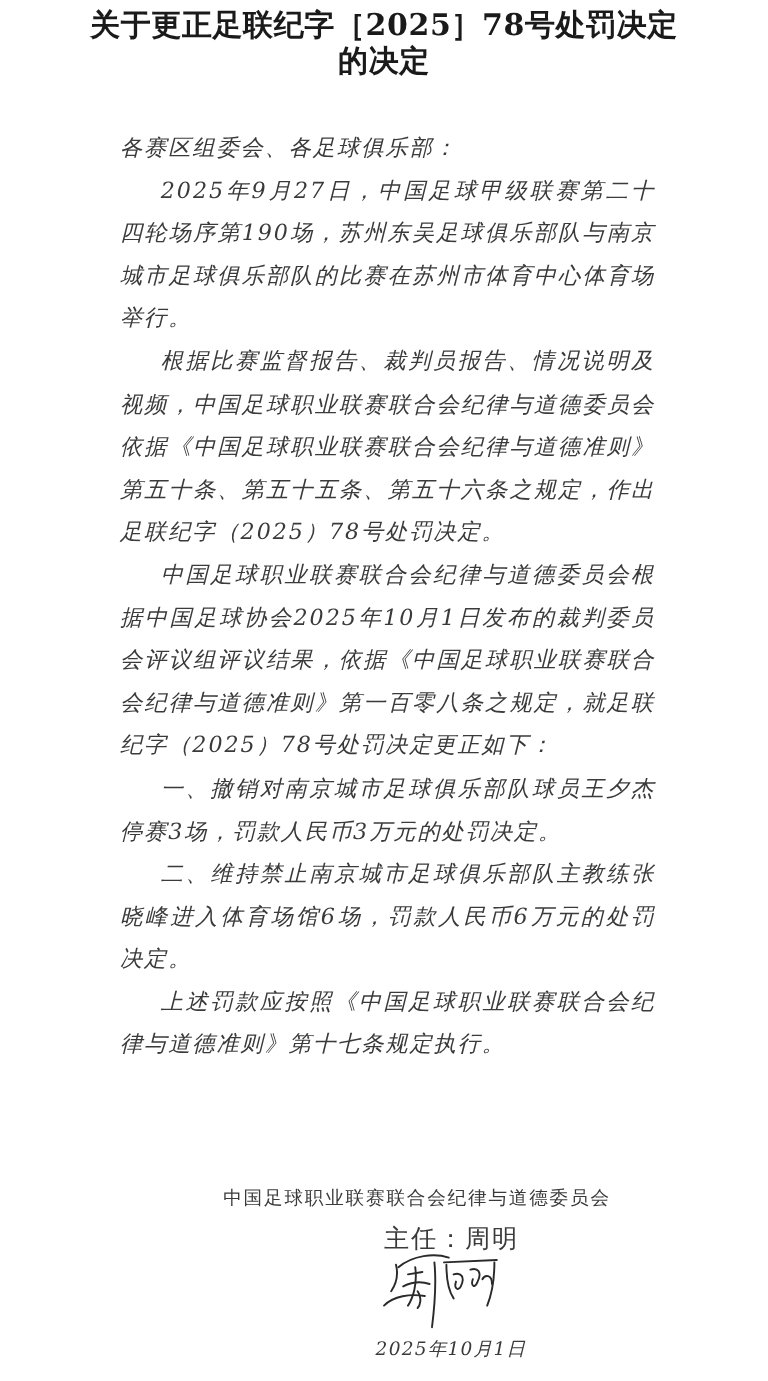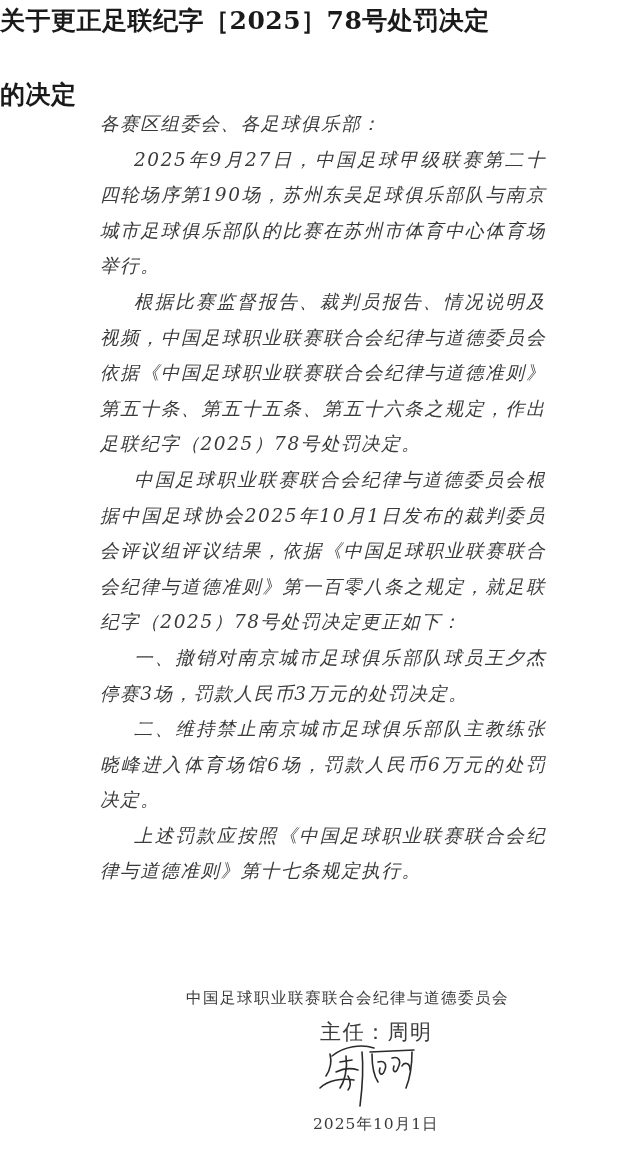--- a/index.html
+++ b/index.html
@@ -1,35 +1,35 @@
 <!DOCTYPE html>
 <html><head>
 <meta charset="utf-8">
 <style>
   html, body { margin: 0; padding: 0; background: #ffffff; }
   body { width: 640px; height: 1151px; position: relative; overflow: hidden;
          font-family: "DejaVu Serif", "Liberation Serif", serif; color: #333333; }
-  .title { position: absolute; left: 0; width: 640px; text-align: left;
+  .title { position: absolute; left: 0; width: 640px; text-align: center;
            font-family: "DejaVu Serif", "Liberation Serif", serif; font-weight: bold;
            font-size: 25px; color: #1a1a1a; letter-spacing: 0.5px; }
   .title.l1 { top: 4px; }
-  .title.l2 { top: 34px; margin-top: 44px; }
+  .title.l2 { top: 34px; }
   .body { position: absolute; left: 100px; width: 446px; top: 106px;
           font-size: 18.5px; line-height: 35.6px; color: #3a3a3a;
           letter-spacing: 1.6px; text-align: justify; }
   .body p { margin: 0; font-style: italic; }
   .indent { text-indent: 34px; }
   .sig { position: absolute; left: 0; width: 640px; }
   .sig .org { position: absolute; top: 988px; left: 186px; width: 330px;
               font-size: 15.5px; letter-spacing: 1.5px; color: #3a3a3a; white-space: nowrap; }
   .sig .head { position: absolute; top: 1018px; left: 320px;
                font-size: 21px; letter-spacing: 1.5px; color: #3a3a3a; white-space: nowrap; }
   .sig .signature { position: absolute; top: 1042px; left: 318px; width: 110px; height: 70px; }
   .sig .date { position: absolute; top: 1114px; left: 313px;
-               font-size: 15.5px; letter-spacing: 1px; color: #3a3a3a; white-space: nowrap; }
+               font-size: 15.5px; letter-spacing: 1px; color: #3a3a3a; white-space: nowrap; font-style: italic; }
 </style>
 </head>
 <body>
 
 <div>
   <div class="title l1">关于更正足联纪字［2025］78号处罚决定</div>
   <div class="title l2">的决定</div>
 
   <div class="body">
     <p>各赛区组委会、各足球俱乐部：</p>

